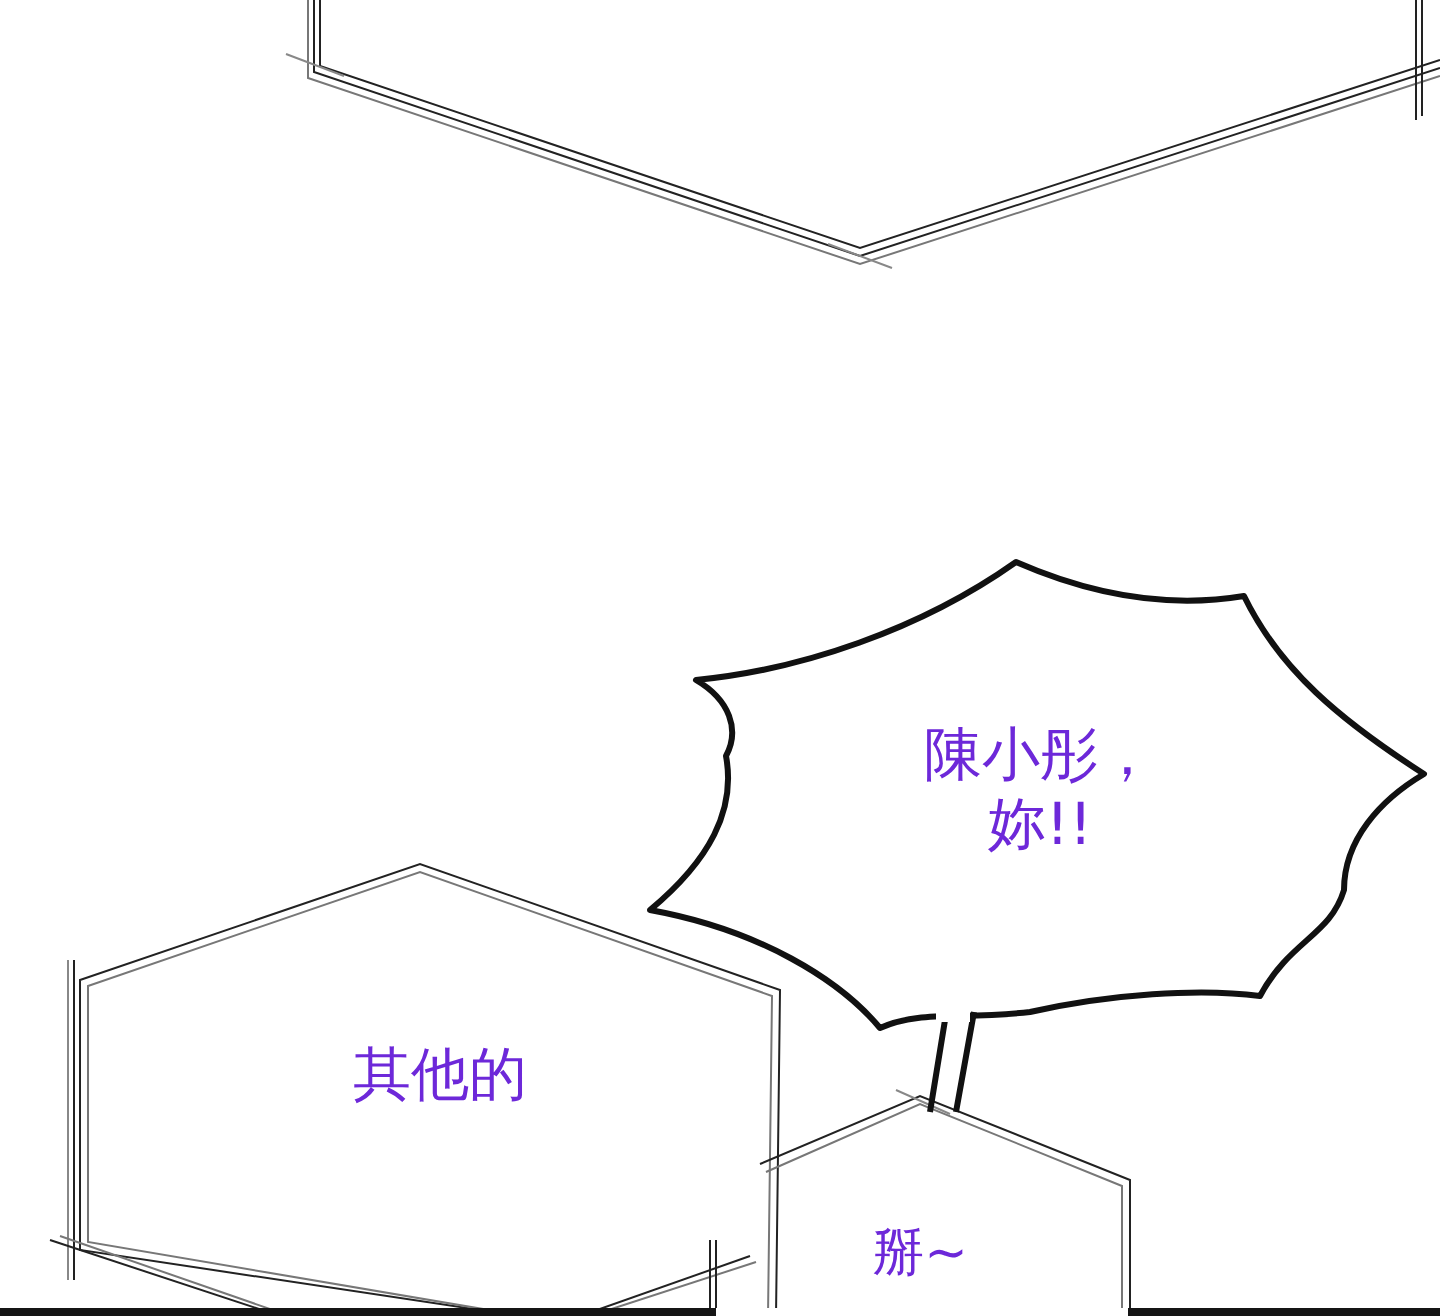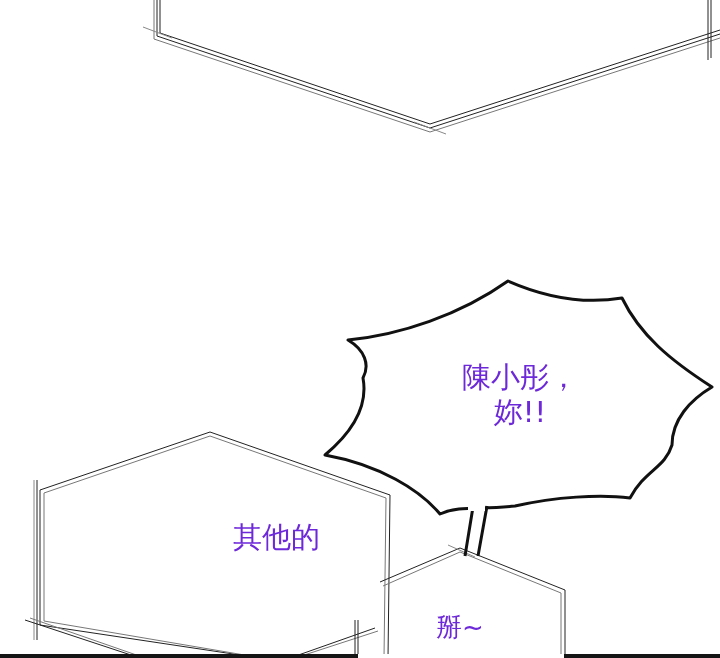--- a/index.html
+++ b/index.html
@@ -1,20 +1,20 @@
 <!DOCTYPE html>
 <html><head>
   <meta charset="utf-8">
   <style>
     html, body { margin: 0; padding: 0; background: #ffffff; }
     body { width: 720px; height: 658px; position: relative; overflow: hidden; font-family: "DejaVu Sans", sans-serif; }
     .art { position: absolute; left: 0; top: 0; width: 720px; height: 658px; }
     .txt { position: absolute; color: #6d28d9; text-align: center; font-family: "DejaVu Sans", sans-serif; line-height: 1.22; white-space: nowrap; }
     .shout { left: 430px; top: 360px; width: 180px; font-size: 29px; }
-    .left-bubble { left: 120px; top: 520px; width: 200px; font-size: 29px; text-align: right; }
+    .left-bubble { left: 120px; top: 520px; width: 200px; font-size: 29px; }
     .sfx { left: 420px; top: 612px; width: 80px; font-size: 26px; }
     .bottom-bar { position: absolute; left: 0; top: 654px; width: 720px; height: 4px; background: #151515; }
     .bottom-gap { position: absolute; top: 654px; height: 4px; background: #ffffff; }
   </style>
 </head>
 <body>
 
 <svg class="art" viewBox="0 0 720 658" xmlns="http://www.w3.org/2000/svg">
   <g fill="none" stroke="#222" stroke-width="1">
 

